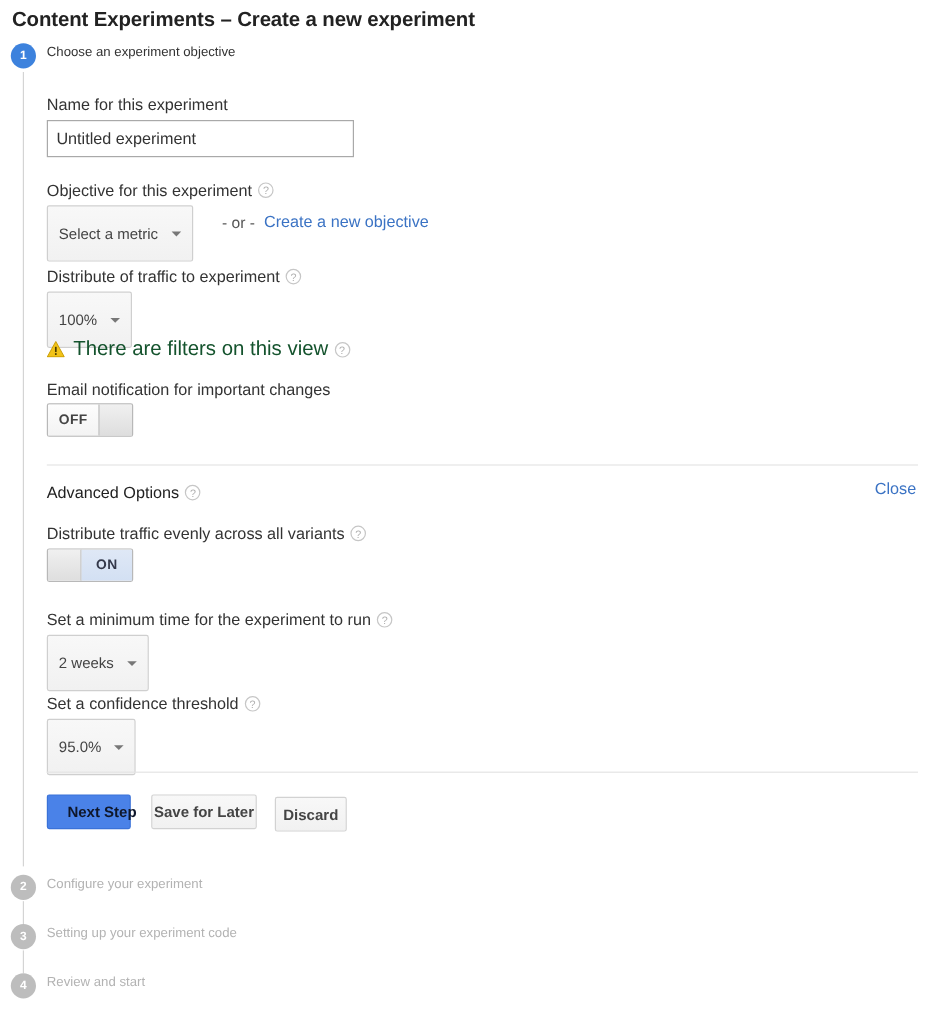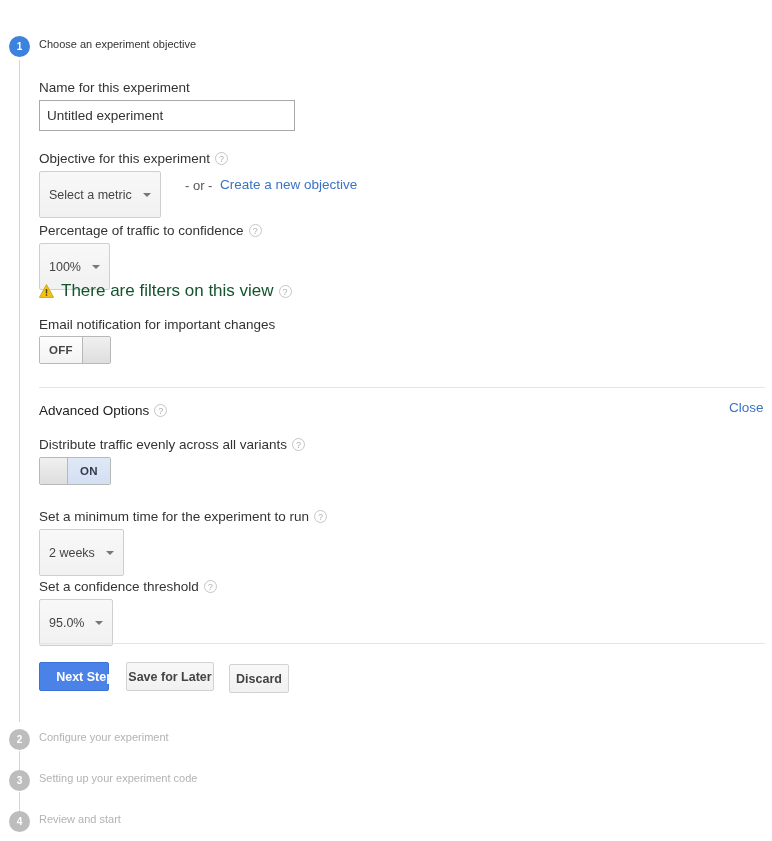--- a/index.html
+++ b/index.html
@@ -200,34 +200,35 @@
     font-weight: bold;
     display: flex;
     align-items: center;
     justify-content: center;
     cursor: pointer;
     white-space: nowrap;
   }
   .btn-primary {
     background: #4a82e8;
     border: 1px solid #3a72d8;
-    color: #ffffff;
+    color: #0f172a;
     padding-left: 22px;
   }
   .btn-secondary {
     background: linear-gradient(#f8f8f8, #f1f1f1);
     border: 1px solid #d2d2d2;
     color: #444444;
   }
 </style>
 </head>
 <body>
 
 <div class="page">
 
+  <div class="page-title">Content Experiments – Create a new experiment</div>
 
   <div class="rail" style="top:60px; height:662px;"></div>
   <div class="rail" style="top:751px; height:19px;"></div>
   <div class="rail" style="top:792px; height:19px;"></div>
 
   <div class="step-row" style="top:0;">
     <div class="step-bullet active" style="left:9px; top:36px;">1</div>
     <div class="step-label active" style="left:39px; top:38px;">Choose an experiment objective</div>
   </div>
 
@@ -240,21 +241,21 @@
       <span>Objective for this experiment</span><span class="help">?</span>
     </div>
     <div class="dropdown" style="left:0; top:171px;">
       <span>Select a metric</span>
       <span class="caret"></span>
     </div>
     <div class="inline-or" style="left:146px; top:178px;">- or -</div>
     <a class="link" style="left:181px; top:177px;">Create a new objective</a>
 
     <div class="field-label" style="left:0; top:223px;">
-      <span>Percentage of traffic to confidence</span><span class="help">?</span>
+      <span>Distribute of traffic to experiment</span><span class="help">?</span>
     </div>
     <div class="dropdown" style="left:0; top:243px;">
       <span>100%</span>
       <span class="caret"></span>
     </div>
 
     <div class="warn-row" style="left:0; top:281px;">
       <span class="warn-icon">
         <svg width="15" height="14" viewBox="0 0 15 14">
           <path d="M7.5 0.6 L14.6 13.4 L0.4 13.4 Z" fill="#f2c317" stroke="#c79a00" stroke-width="0.8" stroke-linejoin="round"></path>

